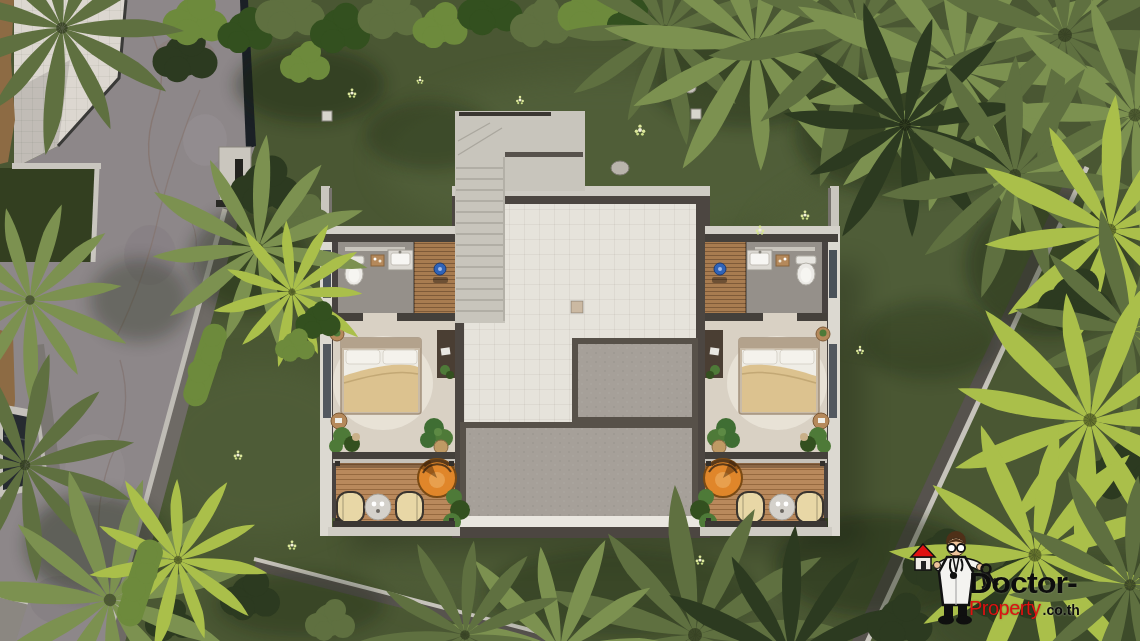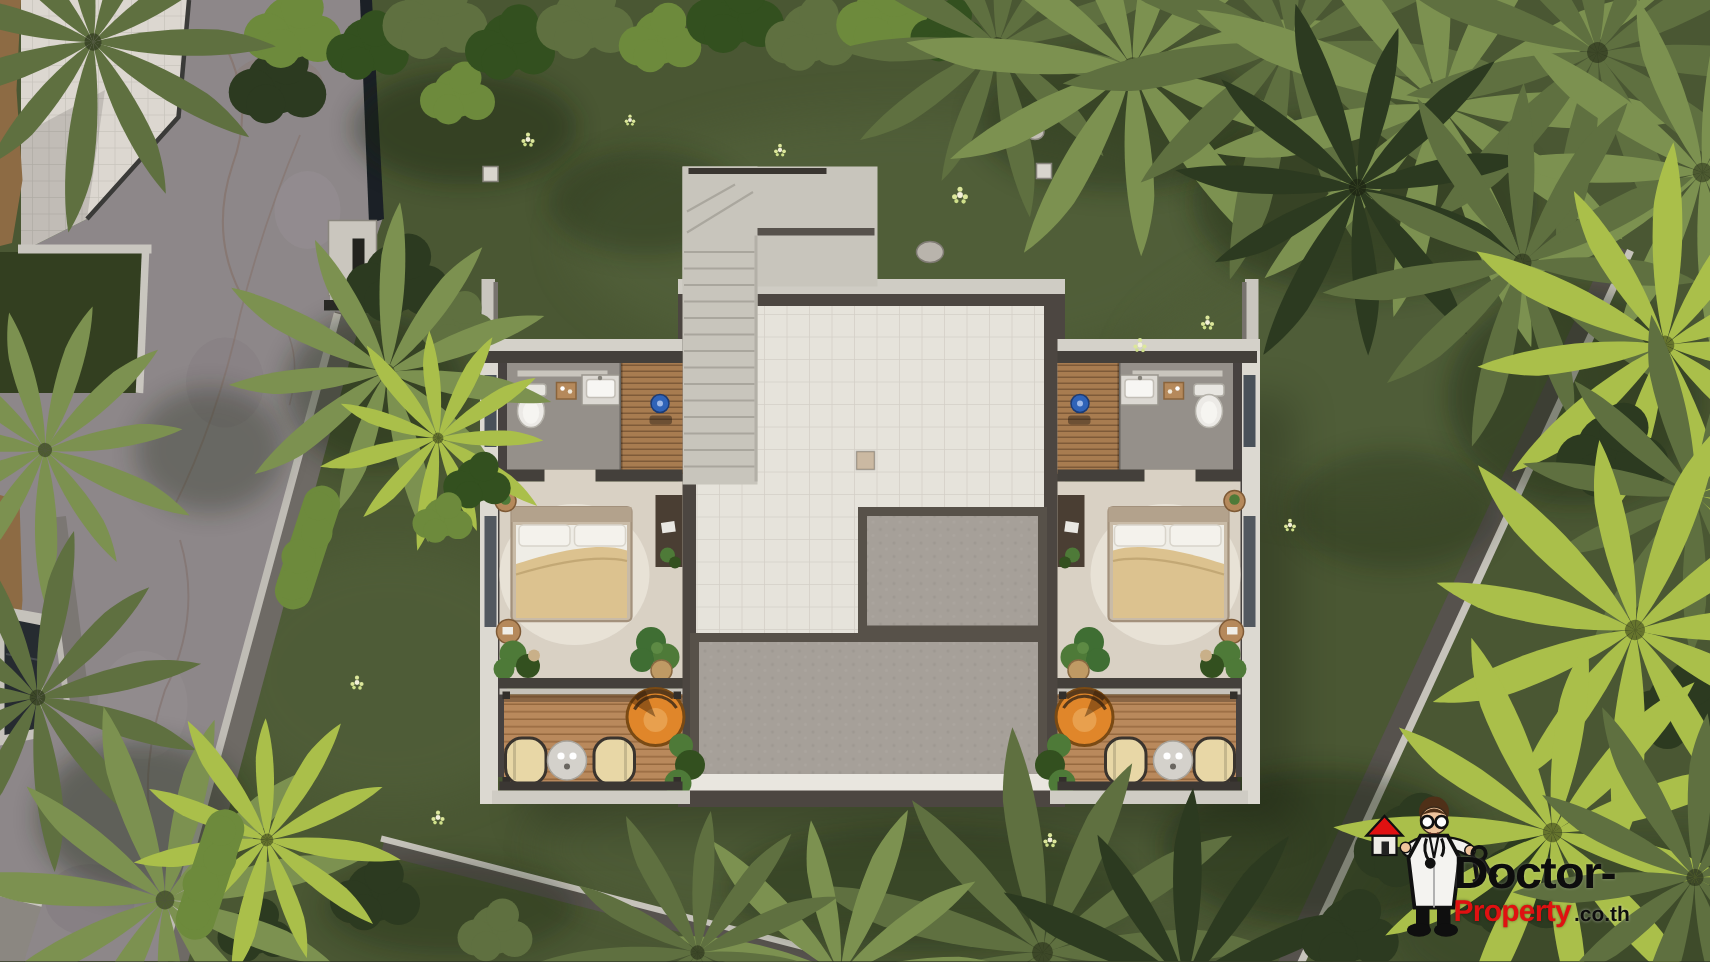--- a/index.html
+++ b/index.html
@@ -18,21 +18,21 @@
   .f-fdark{fill:var(--foliageDark)} .f-hedge{fill:var(--hedgeGreen)}
   .f-green{fill:var(--plantGreen)} .f-gdark{fill:var(--plantDark)}
 
   .logo{position:absolute;left:903px;top:527px;width:237px;height:114px;}
   .logo .mascot{position:absolute;left:0;top:0;}
   .logo-text{position:absolute;left:66px;top:41px;width:171px;line-height:1;}
   .lt1{display:block;font-weight:900;font-size:30px;letter-spacing:-1px;color:var(--logoBlack);
        transform:scaleX(1.08);transform-origin:left;white-space:nowrap;
        text-shadow:0 0 2px rgba(255,255,255,.28);}
   .lt-row{display:flex;align-items:baseline;margin-top:0px;}
-  .lt2{font-weight:700;font-size:20px;letter-spacing:-.5px;color:var(--logoRed);white-space:nowrap;
+  .lt2{font-weight:400;font-size:20px;letter-spacing:-.5px;color:var(--logoRed);white-space:nowrap;
        text-shadow:0 0 2px rgba(0,0,0,.4);}
   .lt3{font-weight:900;font-size:14px;letter-spacing:0;color:var(--logoBlack);white-space:nowrap;
        text-shadow:0 0 2px rgba(255,255,255,.55);margin-left:2px;}
 </style>
 </head>
 <body>
 
 <div class="stage">
 <svg class="scene" width="1140" height="641" viewBox="0 0 1140 641" xmlns="http://www.w3.org/2000/svg">
   <defs>

